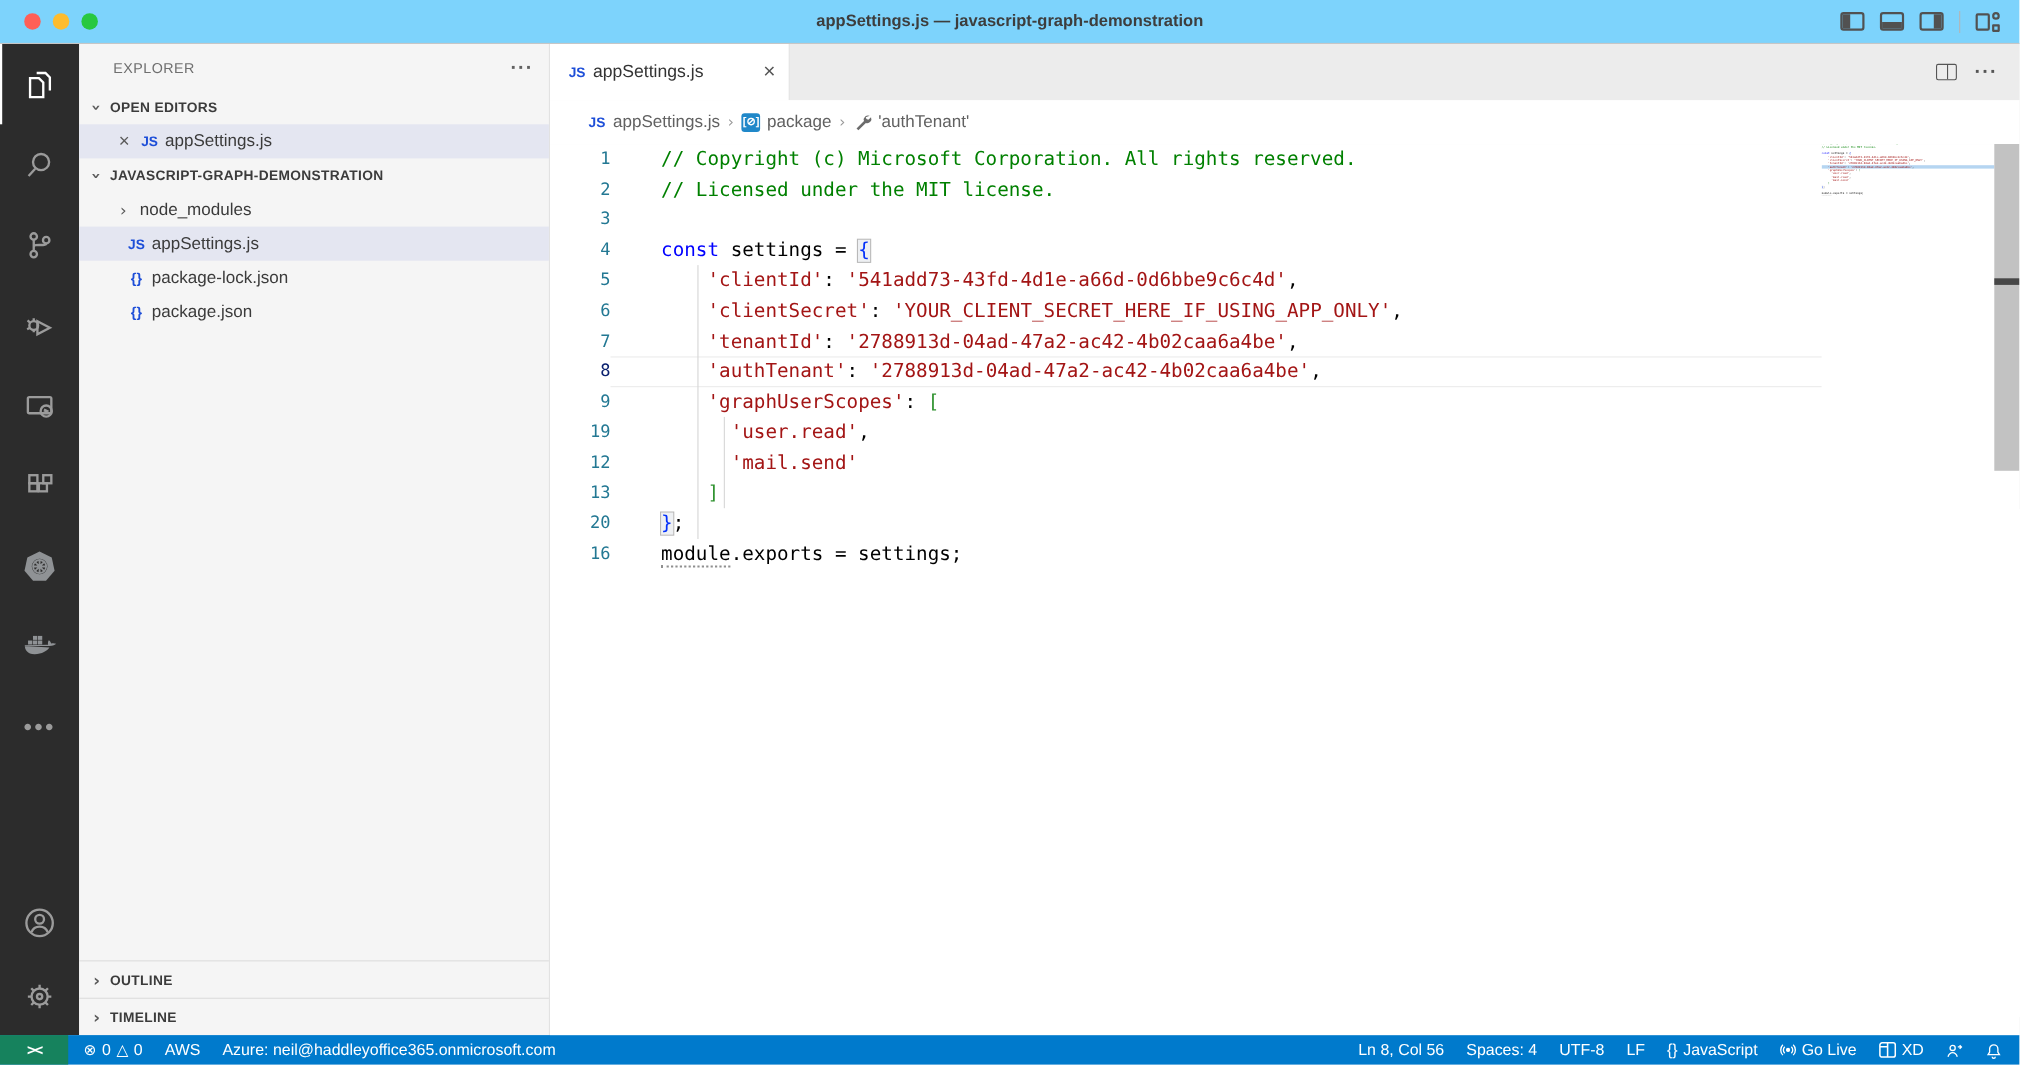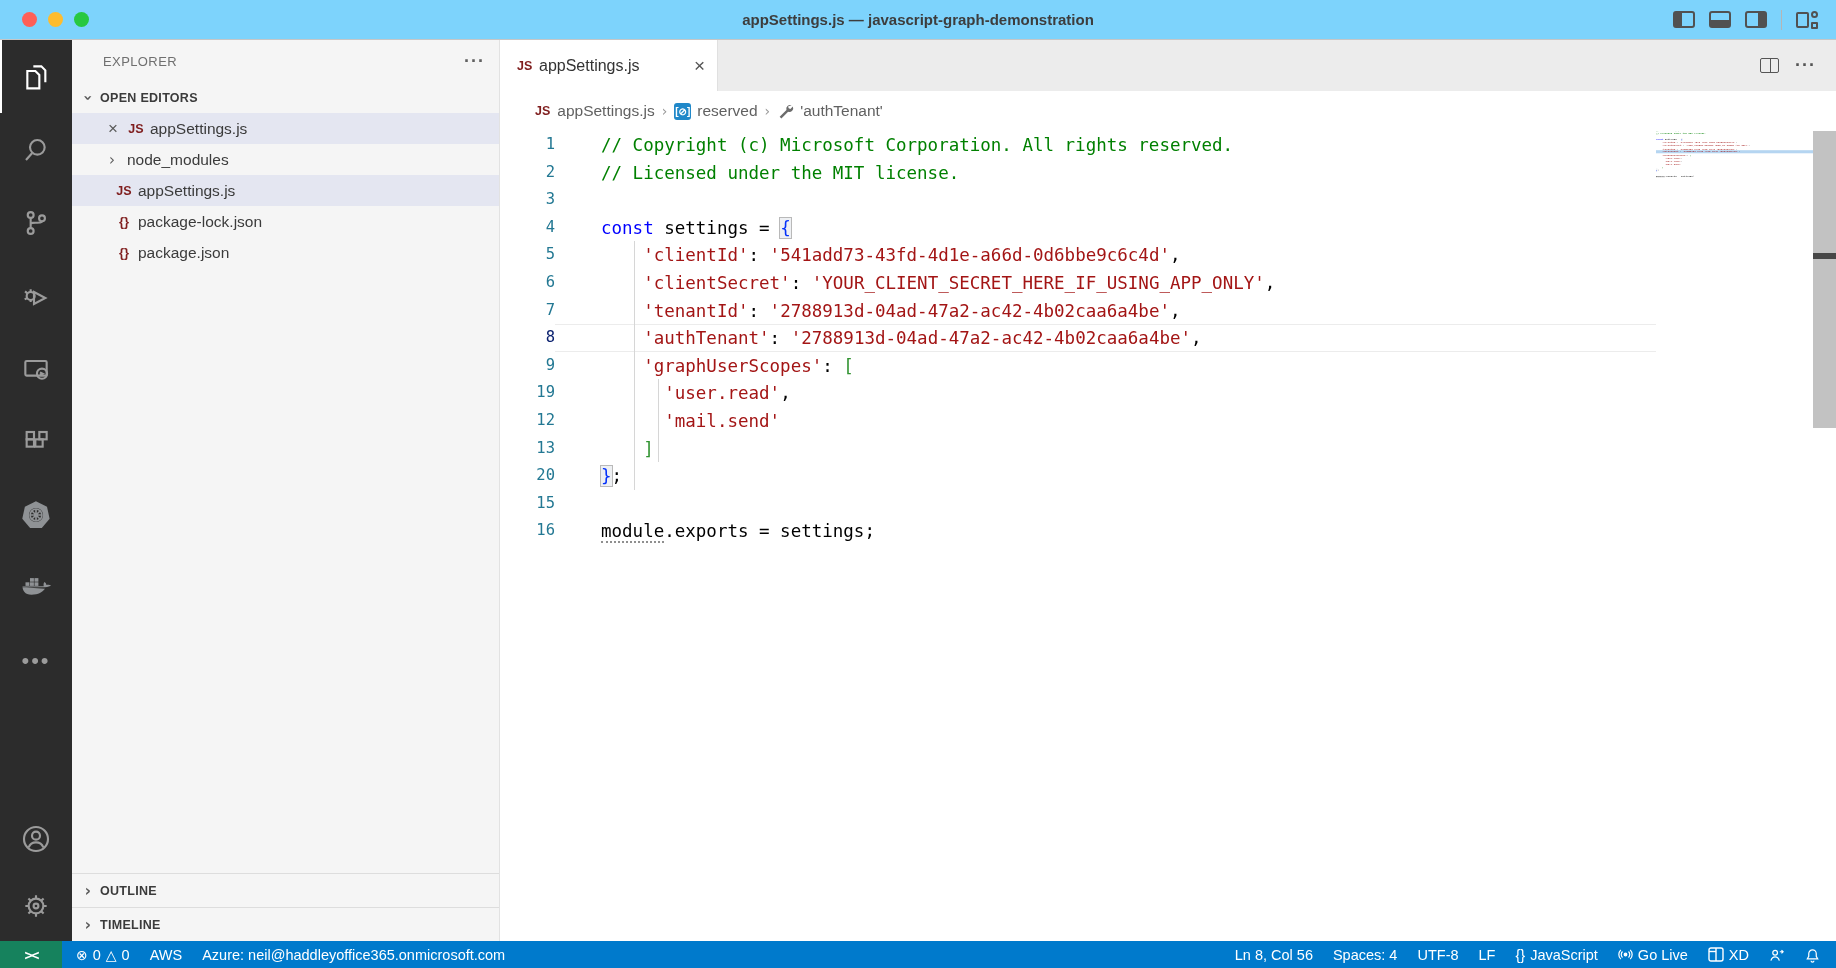--- a/index.html
+++ b/index.html
@@ -38,21 +38,21 @@
   .sb-title { height:42px; display:flex; align-items:center; padding:0 14px 0 31px; flex:none;gap:12px; }
   .sb-title-label { font-size:13px; color:#6f6f6f; letter-spacing:0.4px; }
   .sb-title-dots { margin-left:auto; color:#616161; font-size:18px; font-weight:bold; letter-spacing:1px; cursor:pointer; }
   .sb-section-header { height:31px; display:flex; align-items:center; font-size:12.5px; font-weight:bold; color:#3b3b3b; padding-left:9px; letter-spacing:0.3px; }
   .sb-section-header .chev { margin-right:5px; }
   .chev { display:inline-block; font-size:15px; color:#5a5a5a; font-family:"DejaVu Sans", sans-serif; transform:none; width:14px; text-align:center; }
   .chev.down { transform:rotate(90deg); }
   .row { height:31px; display:flex; align-items:center; }
   .row.selected { background:#e4e6f1; }
   .oe-close { width:16px; margin-left:36px; color:#5a5a5a; font-size:17px; cursor:pointer; }
-  .ficon { font-family:"Liberation Sans", sans-serif; font-weight:bold; color:#7f1d1d; font-size:12.5px; width:24px; text-align:center; flex:none; }
+  .ficon { font-family:"Liberation Sans", sans-serif; font-weight:bold; color:#1d4ed8; font-size:12.5px; width:24px; text-align:center; flex:none; }
   .ficon.big { font-size:13px; }
   .tree-indent1 { padding-left:33px; }
   .fname { margin-left:2px; }
   .bottom-sections { margin-top:auto; }
   .bottom-sections .sb-section-header { border-top:1px solid #ddd; height:34px; }
 
   
   .editorgroup { flex:1; display:flex; flex-direction:column; min-width:0; background:#ececec; }
   .tabbar { height:51px; display:flex; flex:none; background:#ececec; align-items:stretch; }
   .tab { width:218px; background:#ffffff; display:flex; align-items:center; padding:0 12px 0 17px; border-right:1px solid #e0e0e0; font-size:16px; color:#333; }
@@ -226,20 +226,24 @@
       <div class="sb-section-header">
         <span class="chev down">›</span>
         <span>OPEN EDITORS</span>
       </div>
       <div class="row selected">
         <span class="oe-close">×</span>
         <span class="ficon">JS</span>
         <span class="fname">appSettings.js</span>
       </div>
 
+      <div class="sb-section-header">
+        <span class="chev down">›</span>
+        <span>JAVASCRIPT-GRAPH-DEMONSTRATION</span>
+      </div>
       <div class="row tree-indent1">
         <span class="chev">›</span>
         <span class="fname" style="margin-left:8px;">node_modules</span>
       </div>
       <div class="row tree-indent1 selected">
         <span class="ficon" style="margin-left:7px;">JS</span>
         <span class="fname">appSettings.js</span>
       </div>
       <div class="row tree-indent1">
         <span class="ficon big" style="margin-left:7px;">{}</span>
@@ -274,21 +278,21 @@
           <div class="tab-dots">···</div>
         </div>
       </div>
 
       <div class="breadcrumbs">
         <span class="ficon" style="width:auto;">JS</span>
         <span class="bc-item">appSettings.js</span>
         <span class="bc-sep">›</span>
         <span class="bc-item">
           <span class="var-icon">[⊘]</span>
-          <span>reserved</span>
+          <span>package</span>
         </span>
         <span class="bc-sep">›</span>
         <span class="bc-item">
           <svg width="17" height="17" viewBox="0 0 16 16">
               <path fill="#6c6c6c" d="M13.8 2.2a3.6 3.6 0 0 0-4.9 4.4L2.5 13l1.6 1.6 6.4-6.4a3.6 3.6 0 0 0 4.4-4.9L12.6 5.6 11 4.9l-.6-1.6z"></path>
             </svg>
           <span>'authTenant'</span>
         </span>
       </div>
 
@@ -301,21 +305,20 @@
               <div class="code-row"><span class="ln">4</span><span class="line-body"><span class="tok-kw">const</span><span class="tok-pl"> settings = </span><span class="tok-b1m">{</span></span></div>
               <div class="code-row"><span class="ln">5</span><span class="line-body"><span class="tok-pl">    </span><span class="tok-str">'clientId'</span><span class="tok-pl">: </span><span class="tok-str">'541add73-43fd-4d1e-a66d-0d6bbe9c6c4d'</span><span class="tok-pl">,</span></span></div>
               <div class="code-row"><span class="ln">6</span><span class="line-body"><span class="tok-pl">    </span><span class="tok-str">'clientSecret'</span><span class="tok-pl">: </span><span class="tok-str">'YOUR_CLIENT_SECRET_HERE_IF_USING_APP_ONLY'</span><span class="tok-pl">,</span></span></div>
               <div class="code-row"><span class="ln">7</span><span class="line-body"><span class="tok-pl">    </span><span class="tok-str">'tenantId'</span><span class="tok-pl">: </span><span class="tok-str">'2788913d-04ad-47a2-ac42-4b02caa6a4be'</span><span class="tok-pl">,</span></span></div>
               <div class="code-row current"><span class="ln">8</span><span class="line-body"><span class="tok-pl">    </span><span class="tok-str">'authTenant'</span><span class="tok-pl">: </span><span class="tok-str">'2788913d-04ad-47a2-ac42-4b02caa6a4be'</span><span class="tok-pl">,</span></span></div>
               <div class="code-row"><span class="ln">9</span><span class="line-body"><span class="tok-pl">    </span><span class="tok-str">'graphUserScopes'</span><span class="tok-pl">: </span><span class="tok-b2">[</span></span></div>
               <div class="code-row"><span class="ln">19</span><span class="line-body"><span class="tok-pl">      </span><span class="tok-str">'user.read'</span><span class="tok-pl">,</span></span></div>
               <div class="code-row"><span class="ln">12</span><span class="line-body"><span class="tok-pl">      </span><span class="tok-str">'mail.send'</span></span></div>
               <div class="code-row"><span class="ln">13</span><span class="line-body"><span class="tok-pl">    </span><span class="tok-b2">]</span></span></div>
               <div class="code-row"><span class="ln">20</span><span class="line-body"><span class="tok-b1m">}</span><span class="tok-pl">;</span></span></div>
-              <div class="code-row"><span class="ln">15</span><span class="line-body"></span></div>
               <div class="code-row"><span class="ln">16</span><span class="line-body"><span class="tok-hint">module</span><span class="tok-pl">.exports = settings;</span></span></div>
             </div>
           </div>
         <div class="guide" style="left:134px; top:110px; height:249px;"></div>
         <div class="guide" style="left:158px; top:248px; height:83px;"></div>
         <div class="minimap">
           <div class="minimap-inner" id="minimap-lines"><div class="mini-row"><span class="tok-cm">// Copyright (c) Microsoft Corporation. All rights reserved.</span></div><div class="mini-row"><span class="tok-cm">// Licensed under the MIT license.</span></div><div class="mini-row"></div><div class="mini-row"><span class="tok-kw">const</span><span class="tok-pl"> settings = </span><span class="tok-b1m" style="outline: none;">{</span></div><div class="mini-row"><span class="tok-pl">    </span><span class="tok-str">'clientId'</span><span class="tok-pl">: </span><span class="tok-str">'541add73-43fd-4d1e-a66d-0d6bbe9c6c4d'</span><span class="tok-pl">,</span></div><div class="mini-row"><span class="tok-pl">    </span><span class="tok-str">'clientSecret'</span><span class="tok-pl">: </span><span class="tok-str">'YOUR_CLIENT_SECRET_HERE_IF_USING_APP_ONLY'</span><span class="tok-pl">,</span></div><div class="mini-row"><span class="tok-pl">    </span><span class="tok-str">'tenantId'</span><span class="tok-pl">: </span><span class="tok-str">'2788913d-04ad-47a2-ac42-4b02caa6a4be'</span><span class="tok-pl">,</span></div><div class="mini-row current"><span class="tok-pl">    </span><span class="tok-str">'authTenant'</span><span class="tok-pl">: </span><span class="tok-str">'2788913d-04ad-47a2-ac42-4b02caa6a4be'</span><span class="tok-pl">,</span></div><div class="mini-row"><span class="tok-pl">    </span><span class="tok-str">'graphUserScopes'</span><span class="tok-pl">: </span><span class="tok-b2">[</span></div><div class="mini-row"><span class="tok-pl">      </span><span class="tok-str">'user.read'</span><span class="tok-pl">,</span></div><div class="mini-row"><span class="tok-pl">      </span><span class="tok-str">'mail.read'</span><span class="tok-pl">,</span></div><div class="mini-row"><span class="tok-pl">      </span><span class="tok-str">'mail.send'</span></div><div class="mini-row"><span class="tok-pl">    </span><span class="tok-b2">]</span></div><div class="mini-row"><span class="tok-b1m" style="outline: none;">}</span><span class="tok-pl">;</span></div><div class="mini-row"></div><div class="mini-row"><span class="tok-hint">module</span><span class="tok-pl">.exports = settings;</span></div></div>
         </div>
         <div class="scrollbar">
           <div class="scroll-marker"></div>

